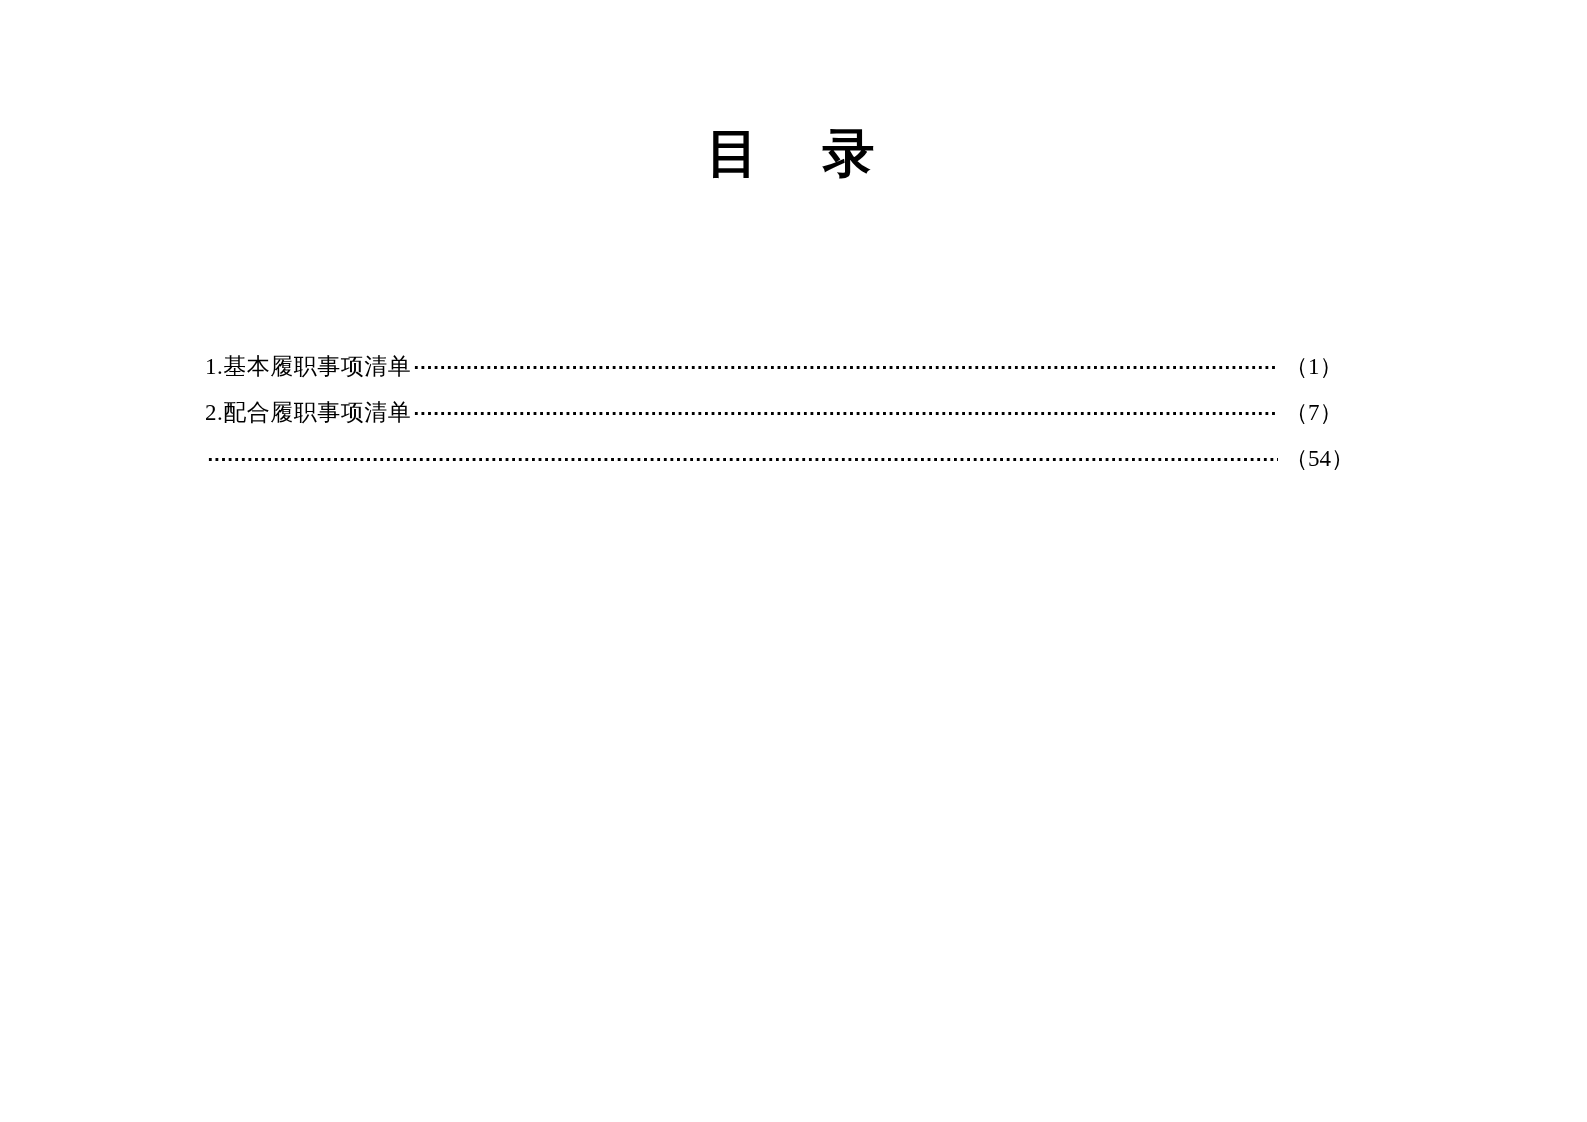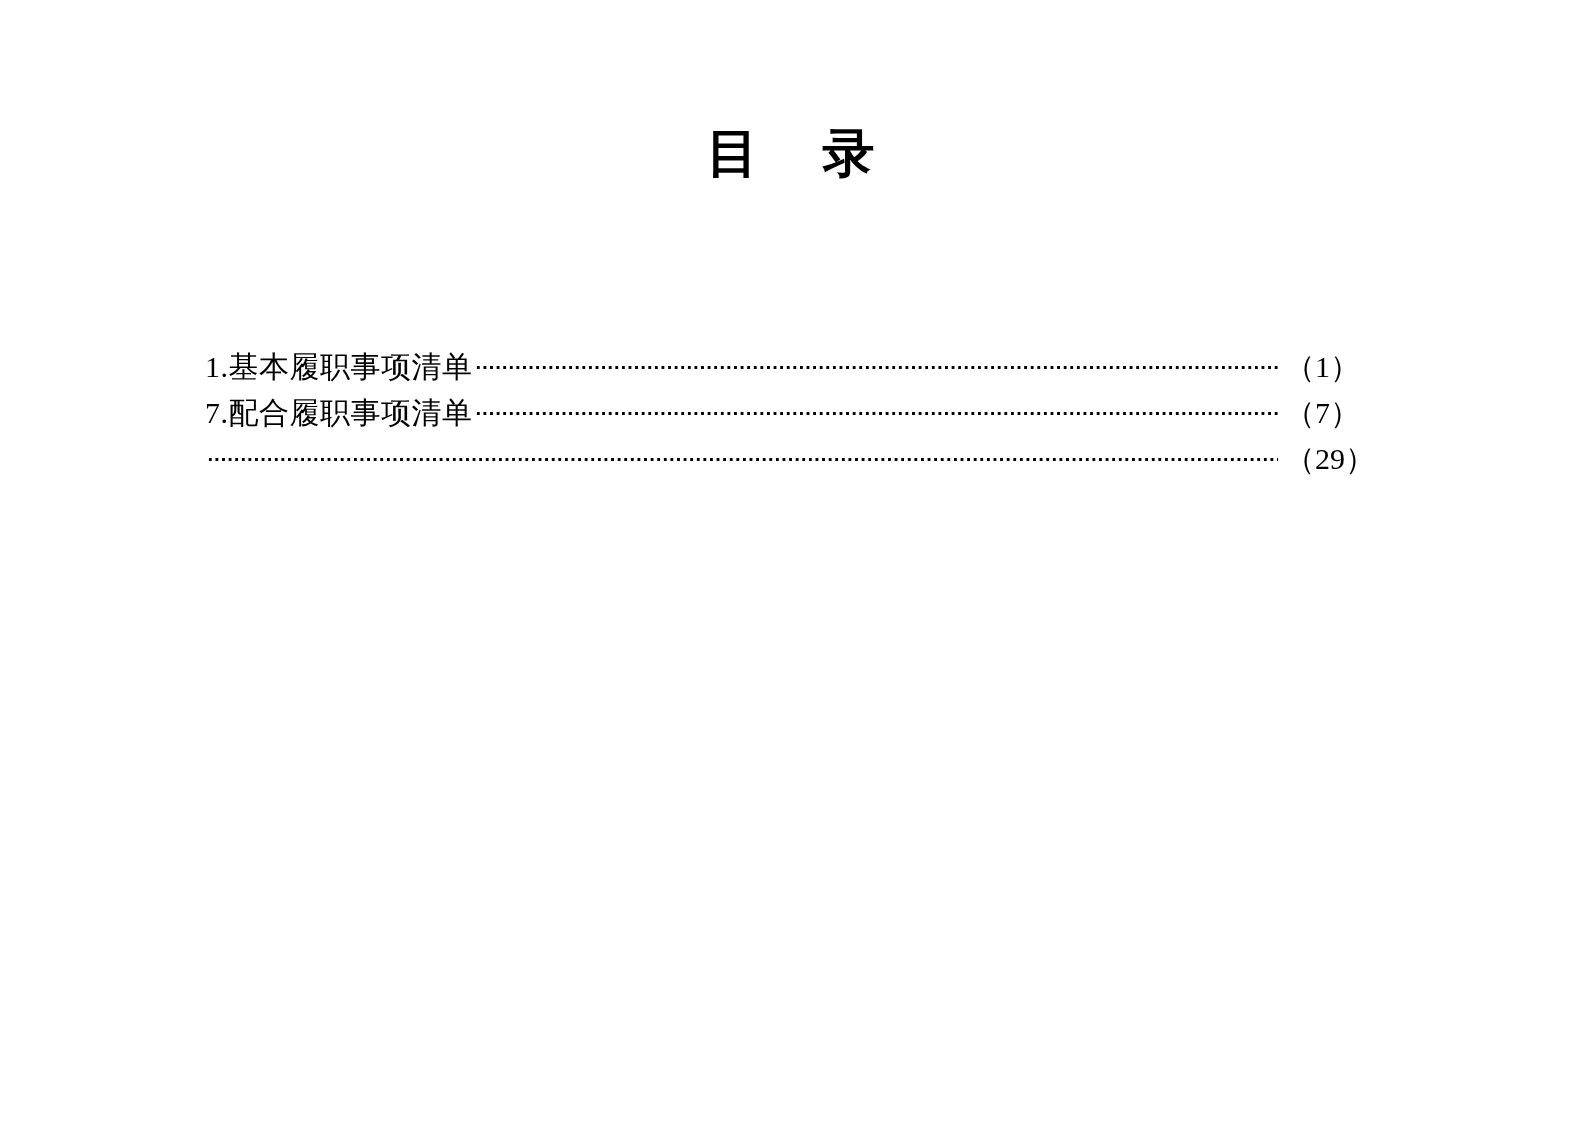--- a/index.html
+++ b/index.html
@@ -28,21 +28,21 @@
   }
   .toc {
     margin-top: 162px;
     padding-left: 205px;
     padding-right: 200px;
   }
   .toc-row {
     display: flex;
     align-items: center;
     height: 46px;
-    font-size: 30px;
+    font-size: 23px;
     line-height: 46px;
     white-space: nowrap;
   }
   .toc-main {
     flex: 0 0 1073px;
     display: flex;
     align-items: center;
     overflow: hidden;
   }
   .toc-label {
@@ -75,27 +75,27 @@
     <div class="toc-row">
       <div class="toc-main">
         <span class="toc-label">1.基本履职事项清单</span>
         <span class="leader"></span>
       </div>
       <span class="toc-page">（1）</span>
     </div>
 
     <div class="toc-row">
       <div class="toc-main">
-        <span class="toc-label">7.配合履职事项清单</span>
+        <span class="toc-label">2.配合履职事项清单</span>
         <span class="leader"></span>
       </div>
       <span class="toc-page">（7）</span>
     </div>
 
     <div class="toc-row">
       <div class="toc-main">
         <span class="leader"></span>
       </div>
-      <span class="toc-page">（29）</span>
+      <span class="toc-page">（54）</span>
     </div>
 
   </div>
 </div>
 
 </body></html>

